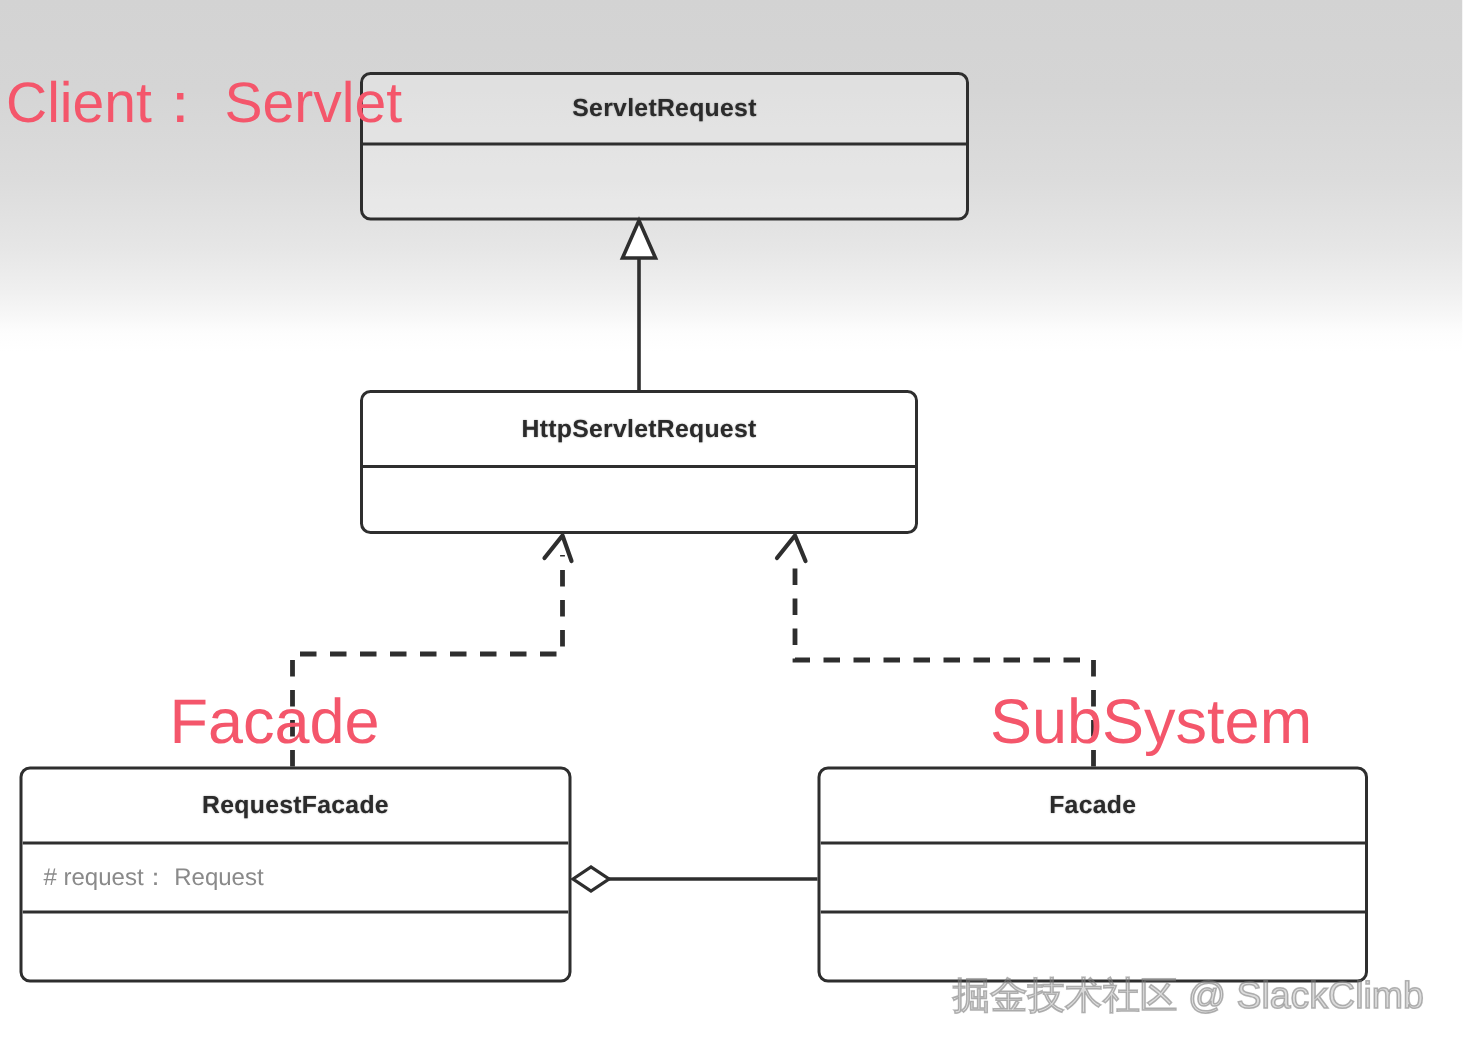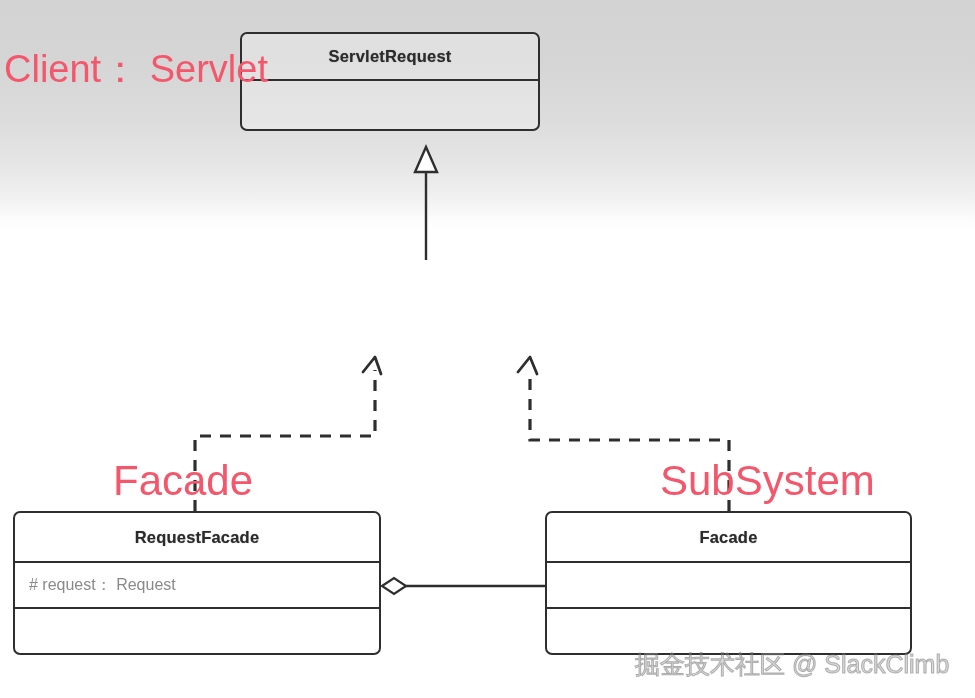--- a/index.html
+++ b/index.html
@@ -109,25 +109,29 @@
       <path d="M 729 511 L 729 440 L 530 440 L 530 370" fill="none" stroke="#2e2e2e" stroke-width="3.2" stroke-dasharray="11 9" stroke-linecap="butt"></path>
       <path d="M 518 372 L 530 357 L 537 374" fill="none" stroke="#2e2e2e" stroke-width="2.8" stroke-linecap="round" stroke-linejoin="round"></path>
     </g>
 
     <g>
       <line x1="405" y1="586" x2="545" y2="586" stroke="#2e2e2e" stroke-width="2.4"></line>
       <polygon points="382,586 394,578 406,586 394,594" fill="#ffffff" stroke="#2e2e2e" stroke-width="2.2" stroke-linejoin="miter"></polygon>
     </g>
   </svg>
 
-  <div class="uml-box shaded" style="left:240px; top:32px; width:300px; height:99px;">
+  <div class="uml-box shaded" style="left:240px; top:48px; width:406px; height:99px;">
     <div class="uml-title" style="height:47px;">ServletRequest</div>
     <div class="uml-compartment blank" style="height:50px;"></div>
   </div>
 
+  <div class="uml-box" style="left:240px; top:260px; width:372px; height:96px;">
+    <div class="uml-title" style="height:50px;">HttpServletRequest</div>
+    <div class="uml-compartment blank" style="height:44px;"></div>
+  </div>
 
   <div class="uml-box" style="left:13px; top:511px; width:368px; height:144px;">
     <div class="uml-title" style="height:50px;">RequestFacade</div>
     <div class="uml-compartment divided" style="height:46px;"># request： Request</div>
     <div class="uml-compartment blank" style="height:45px;"></div>
   </div>
 
   <div class="uml-box" style="left:545px; top:511px; width:367px; height:144px;">
     <div class="uml-title" style="height:50px;">Facade</div>
     <div class="uml-compartment blank divided" style="height:46px;"></div>

